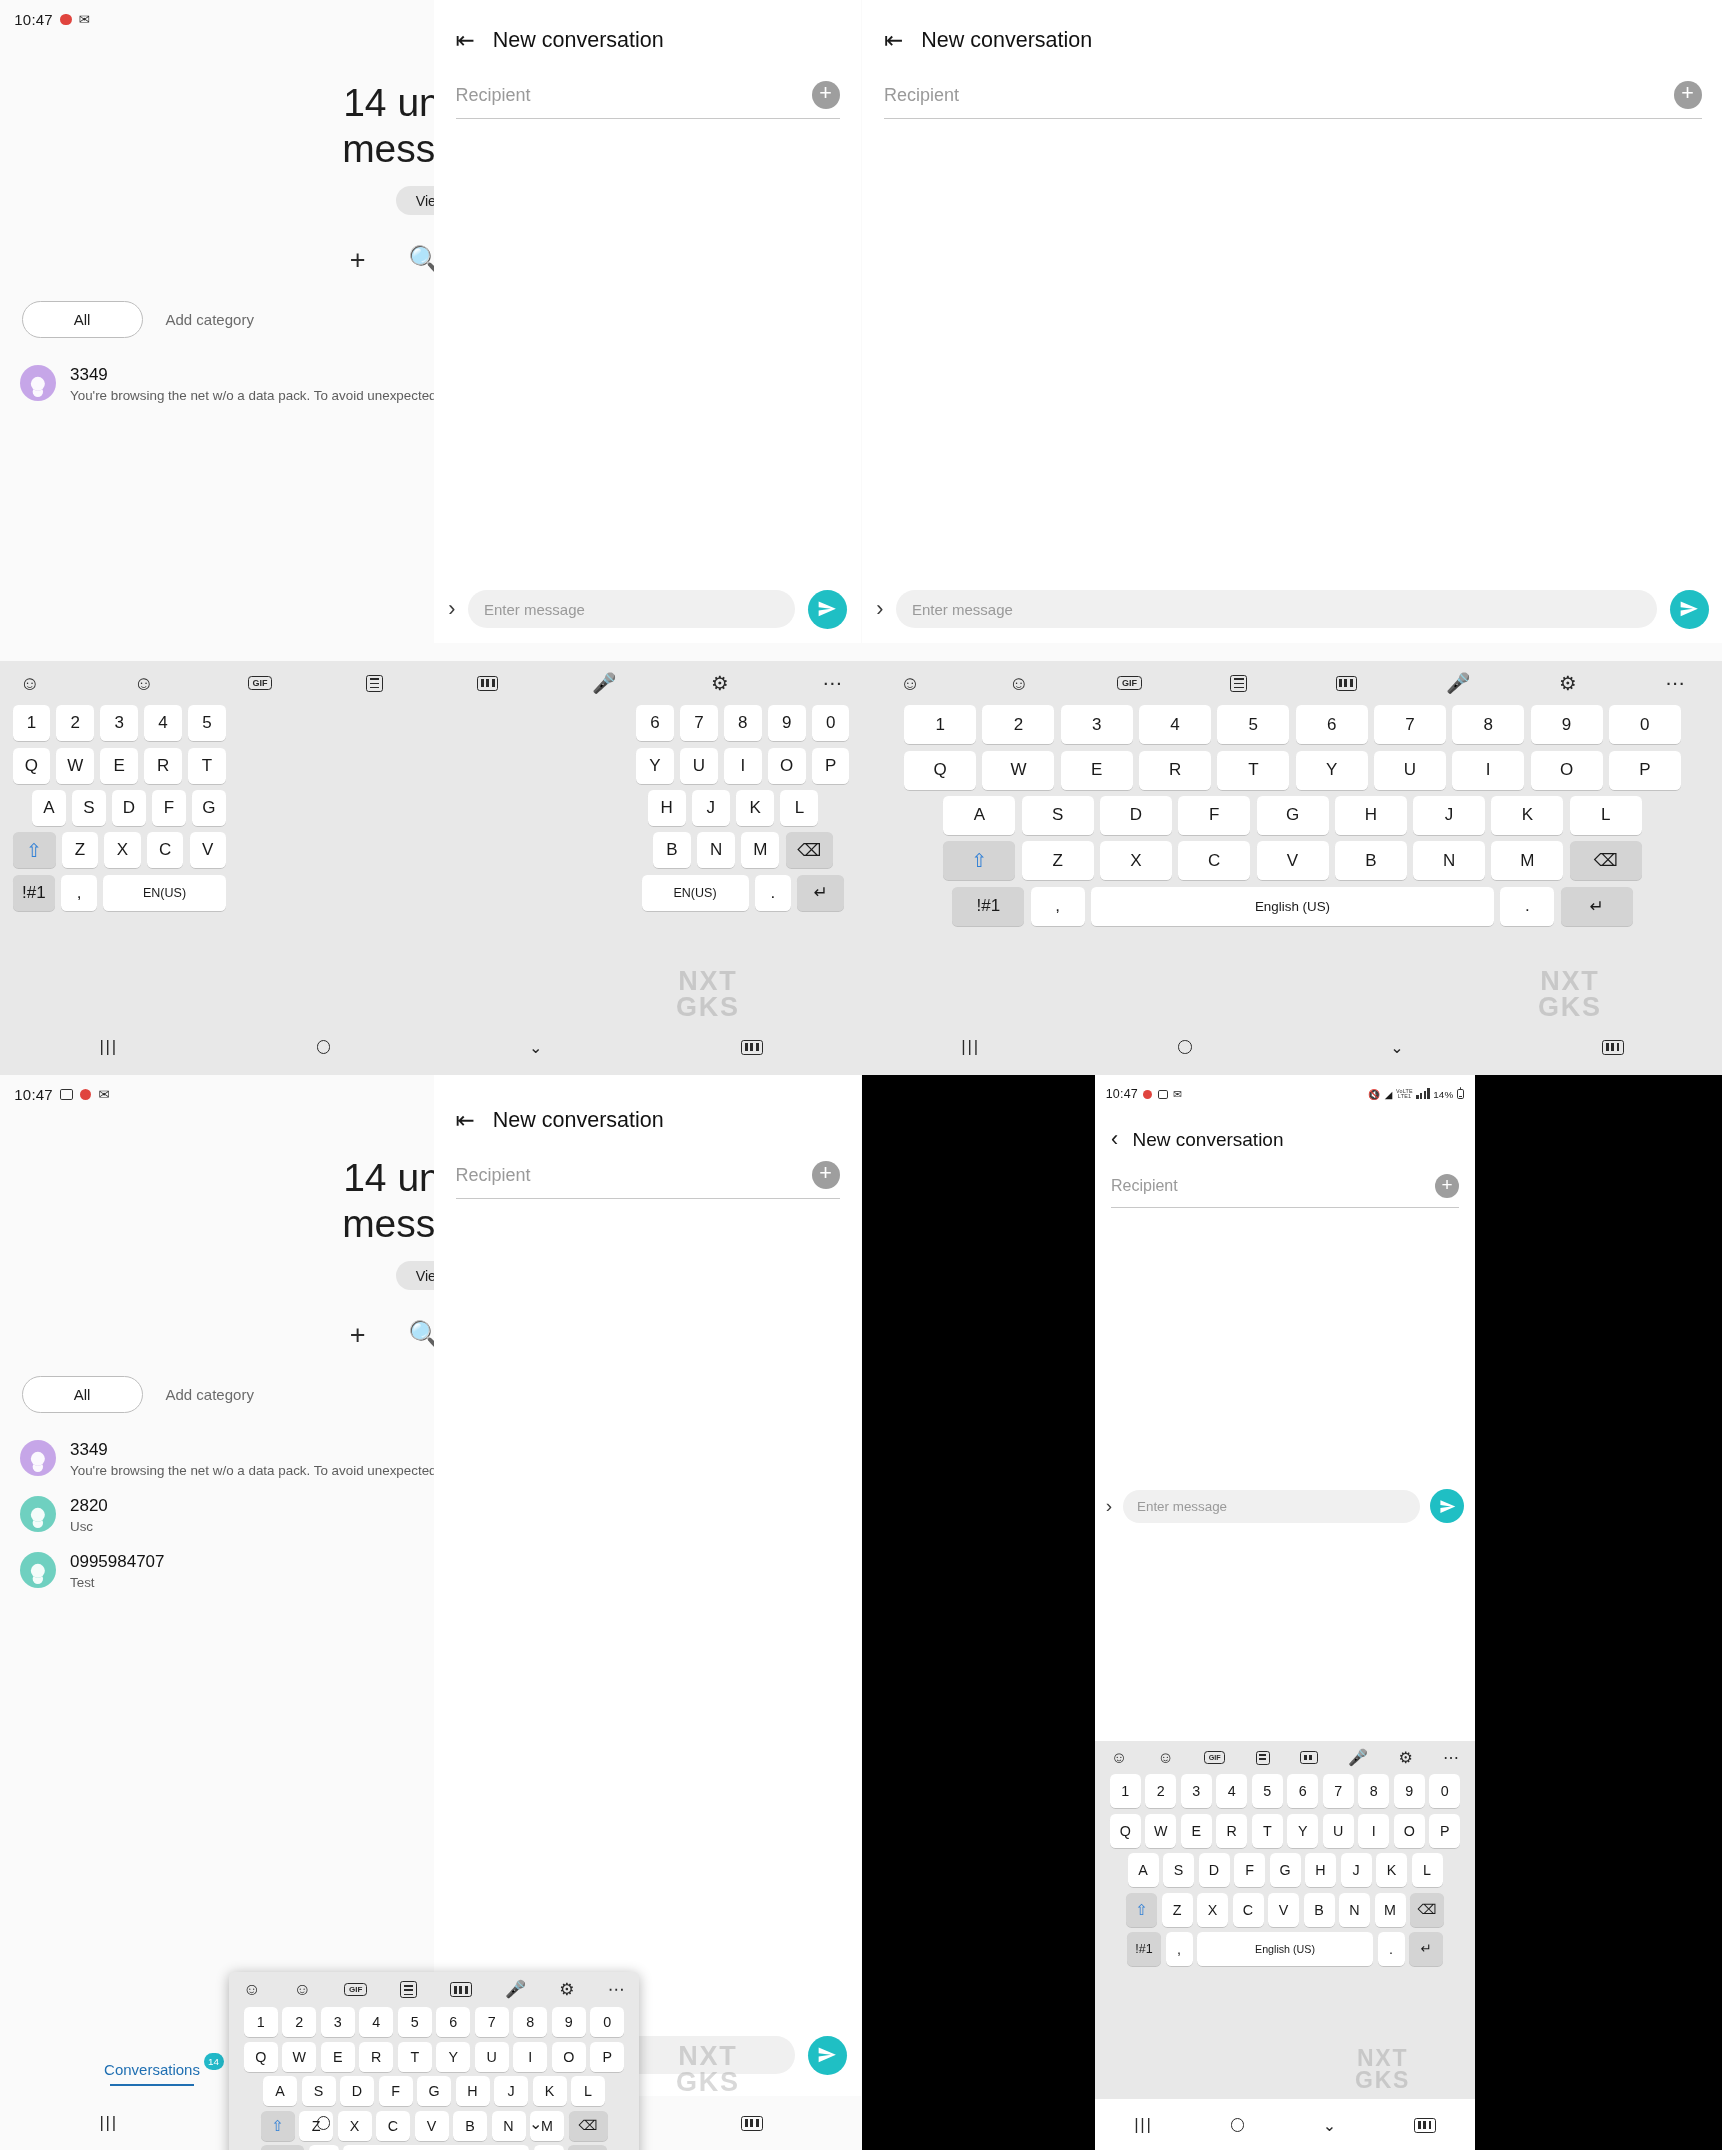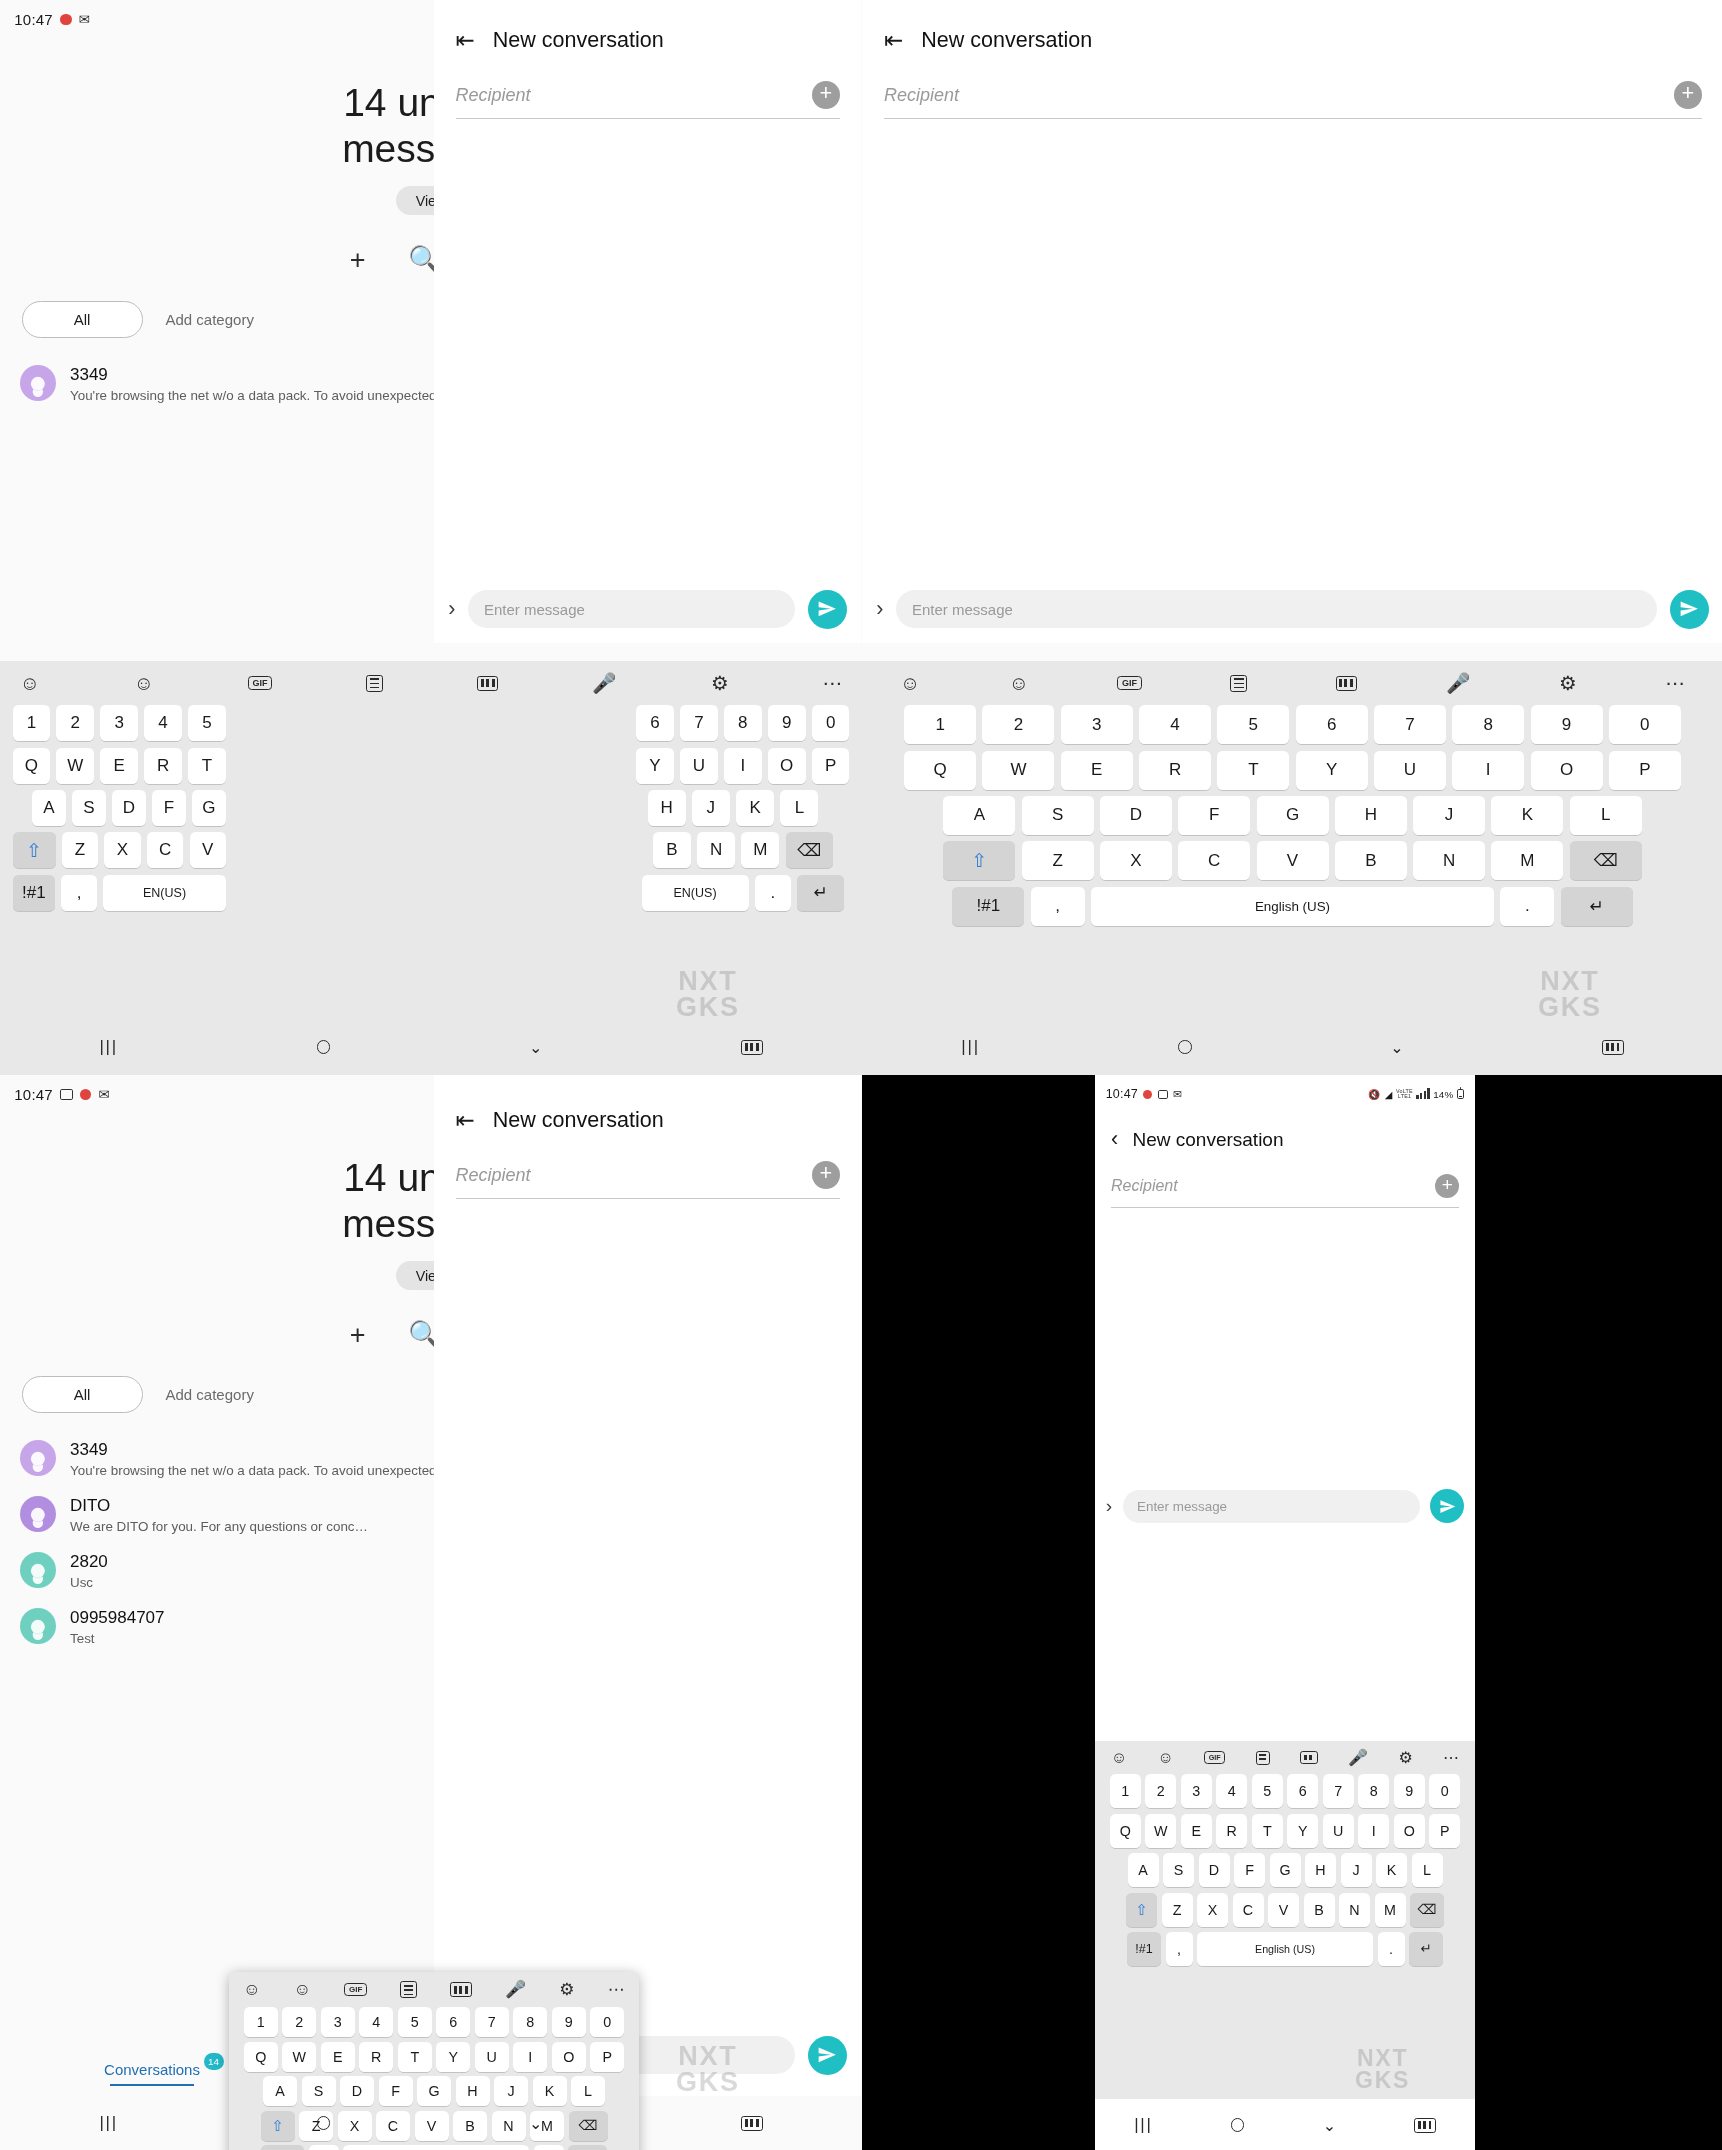--- a/index.html
+++ b/index.html
@@ -72,21 +72,21 @@
   .tab-badge { position: absolute; top: -8px; margin-left: 3.6px; background: #22b8c8; color: #fff;
     font-size: 9.9px; min-width: 17px; height: 17px; border-radius: 9px; display: inline-flex;
     align-items: center; justify-content: center; padding: 0 4.5px; }
 
   
   .convpanel { position: absolute; top: 0; background: #fff; }
   .conv-header { display: flex; align-items: center; gap: 18px; padding: 27px 21.5px 0 21.5px; }
   .back-arrow { font-size: 23px; color: #1a1a1a; }
   .conv-title { font-size: 21.5px; color: #111; }
   .recip-row { display: flex; align-items: center; gap: 16px; margin: 27px 21.5px 0 21.5px;
-    border-bottom: 1.3px solid #c8c8c8; padding-bottom: 9px; font-style: italic; }
+    border-bottom: 1.3px solid #c8c8c8; padding-bottom: 9px; }
   .recip-input { flex: 1; font-size: 18px; color: #9a9a9a; }
   .plus-circle { width: 28px; height: 28px; border-radius: 50%; background: #9e9e9e; color: #fff;
     display: flex; align-items: center; justify-content: center; font-size: 21.5px; line-height: 1; padding-bottom: 2.7px; }
 
   .msgbar { position: absolute; left: 0; right: 0; display: flex; align-items: center; gap: 12.5px; padding: 0 14.3px; }
   .chev { font-size: 21.5px; color: #3b3b3b; }
   .msginput { flex: 1; background: #f0f0f0; border-radius: 21.5px; padding: 10.7px 16px; font-size: 15px; color: #9a9a9a; }
   .send-btn { width: 39px; height: 39px; border-radius: 50%; background: #1fbfc4; display: flex;
     align-items: center; justify-content: center; }
   .send-btn svg { width: 19.7px; height: 19.7px; transform: rotate(0deg); }
@@ -530,29 +530,20 @@
                 <span class="conv-name">3349</span>
                 <span class="conv-date">Oct 4</span>
               </div>
               <div style="display:flex;align-items:flex-end;gap:7.2px;">
                 <div class="conv-prev" style="flex:1">You're browsing the net w/o a data pack. To avoid unexpected ch…</div>
                 <span class="unread-pill">8</span>
               </div>
             </div>
           </div>
           <div class="conv">
-            <div class="avatar av-purple2"></div>
-            <div class="conv-body">
-              <div class="conv-head">
-                <span class="conv-name">DITO</span>
-              </div>
-              <div class="conv-prev">We are DITO for you. For any questions or conc…</div>
-            </div>
-          </div>
-          <div class="conv">
             <div class="avatar av-teal"></div>
             <div class="conv-body">
               <div class="conv-head">
                 <span class="conv-name">2820</span>
               </div>
               <div class="conv-prev">Usc</div>
             </div>
           </div>
           <div class="conv">
             <div class="avatar av-teal"></div>

